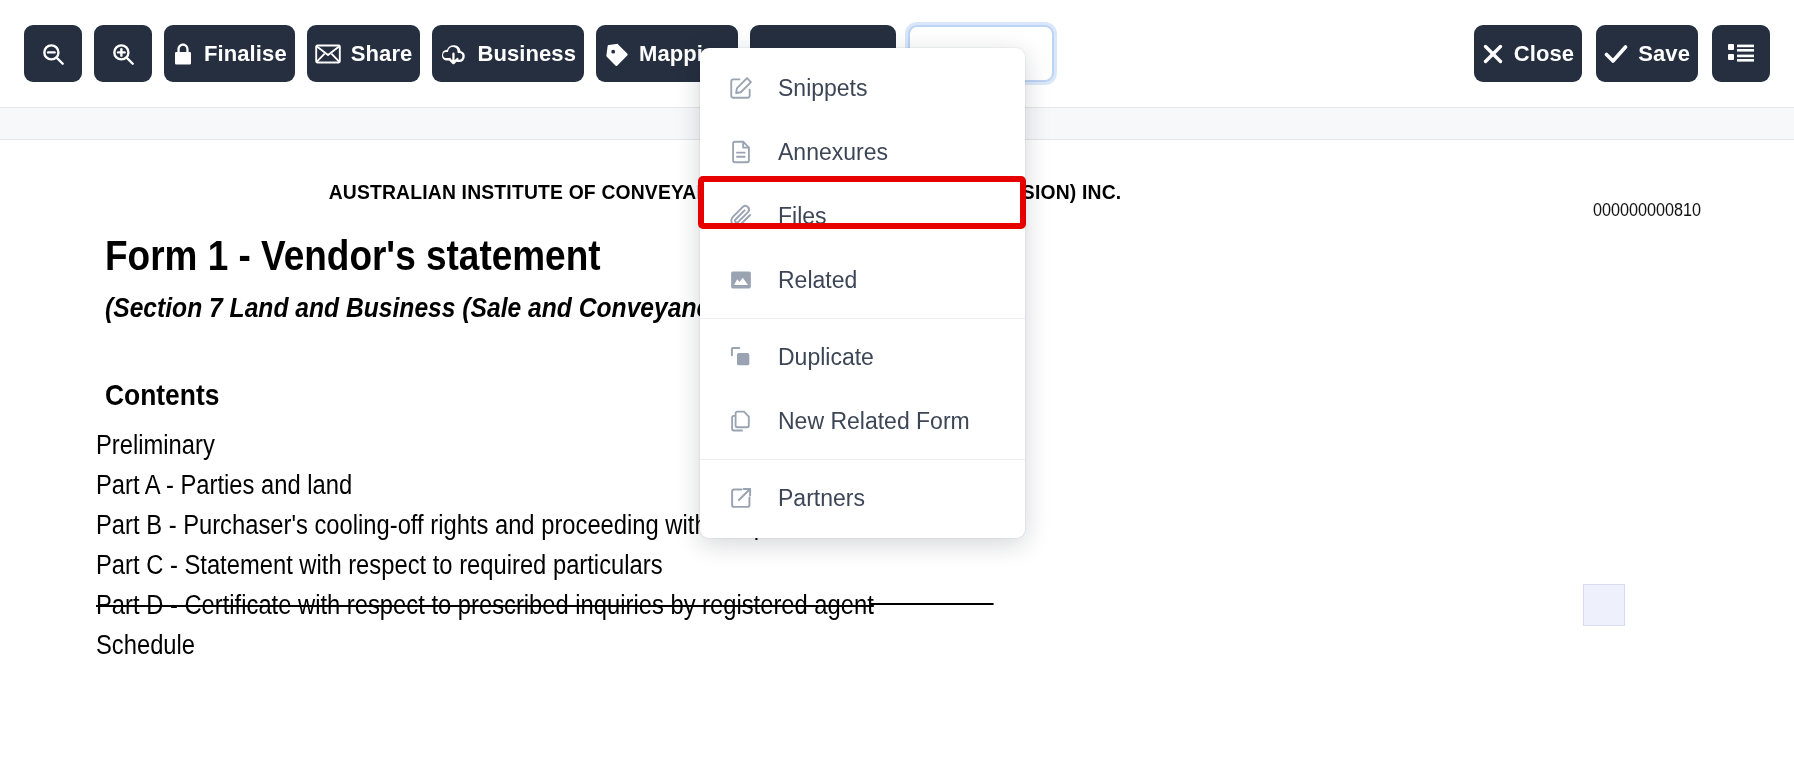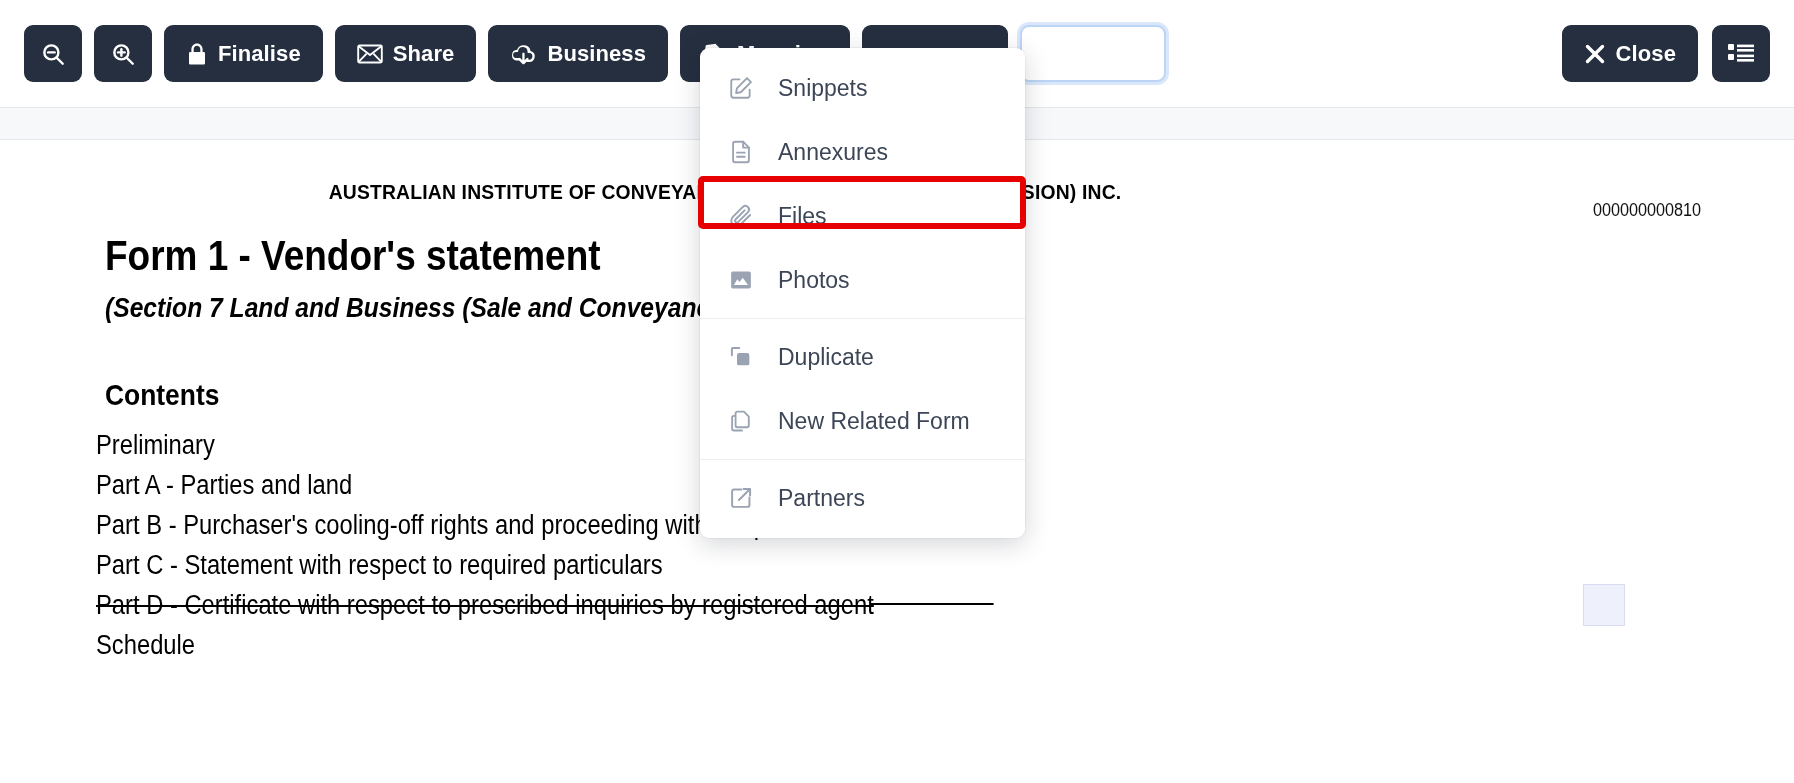--- a/index.html
+++ b/index.html
@@ -24,21 +24,21 @@
   }
   .tb-left{ display:flex; align-items:center; gap:12px; }
   .tb-right{ display:flex; align-items:flex-start; gap:14px; margin-left:auto;border-radius:28px; }
 
   .btn{
     background:#252f3f; color:#ffffff;
     border:none; border-radius:9px;
     height:57px;
     display:flex; align-items:center; justify-content:center;
     gap:10px;
-    padding:0 22px;
+    padding:0 8px;
     font-size:22px; font-weight:600;
     letter-spacing:.1px;
     cursor:pointer;
     white-space:nowrap;
     font-family:"Liberation Sans", sans-serif;
   }
   .btn.icon-only{ width:58px; padding:0; }
   .btn.focused{
     background:#ffffff;
     border:2px solid #bcd4f5;
@@ -238,20 +238,28 @@
     <button class="btn">
       <span class="glyph">
         <svg width="22" height="22" viewBox="0 0 22 22" fill="none" stroke="#ffffff" stroke-width="3.4" stroke-linecap="round">
           <line x1="3.5" y1="3.5" x2="18.5" y2="18.5"></line>
           <line x1="18.5" y1="3.5" x2="3.5" y2="18.5"></line>
         </svg>
       </span>
       <span class="lbl">Close</span>
     </button>
 
+    <button class="btn">
+      <span class="glyph">
+        <svg width="24" height="22" viewBox="0 0 24 22" fill="none" stroke="#ffffff" stroke-width="3.6" stroke-linecap="round" stroke-linejoin="round">
+          <polyline points="2.5,11.5 9,18 21.5,4"></polyline>
+        </svg>
+      </span>
+      <span class="lbl">Save</span>
+    </button>
 
     <button class="btn icon-only">
       <span class="glyph">
         <svg width="26" height="22" viewBox="0 0 26 22" fill="#ffffff">
           <rect x="0" y="1" width="6" height="6" rx="1"></rect>
           <rect x="9" y="1.6" width="17" height="2.6"></rect>
           <rect x="9" y="6" width="17" height="2.6"></rect>
           <rect x="0" y="11" width="6" height="6" rx="1"></rect>
           <rect x="9" y="11.6" width="17" height="2.6"></rect>
           <rect x="9" y="16" width="17" height="2.6"></rect>
@@ -319,21 +327,21 @@
     </span>
     <span>Files</span>
   </div>
 
   <div class="mi">
     <span class="mi-icon">
       <svg width="26" height="26" viewBox="0 0 24 24" fill="#9aa3b2">
         <path d="M4.5 4.2h15a1.6 1.6 0 0 1 1.6 1.6v12.4a1.6 1.6 0 0 1-1.6 1.6h-15a1.6 1.6 0 0 1-1.6-1.6V5.8a1.6 1.6 0 0 1 1.6-1.6Zm1 12.4h13L13.6 9.9l-3 3.9-2-2.4Z"></path>
       </svg>
     </span>
-    <span>Photos</span>
+    <span>Related</span>
   </div>
 
   <div class="mi-sep"></div>
 
   <div class="mi">
     <span class="mi-icon">
       <svg width="26" height="26" viewBox="0 0 24 24" fill="none">
         <path d="M4.2 3.6h6.2M3.6 4.2v6.2" stroke="#9aa3b2" stroke-width="1.8" stroke-linecap="round"></path>
         <rect x="8.3" y="8.3" width="11.4" height="11.4" rx="1.8" fill="#9aa3b2"></rect>
       </svg>

